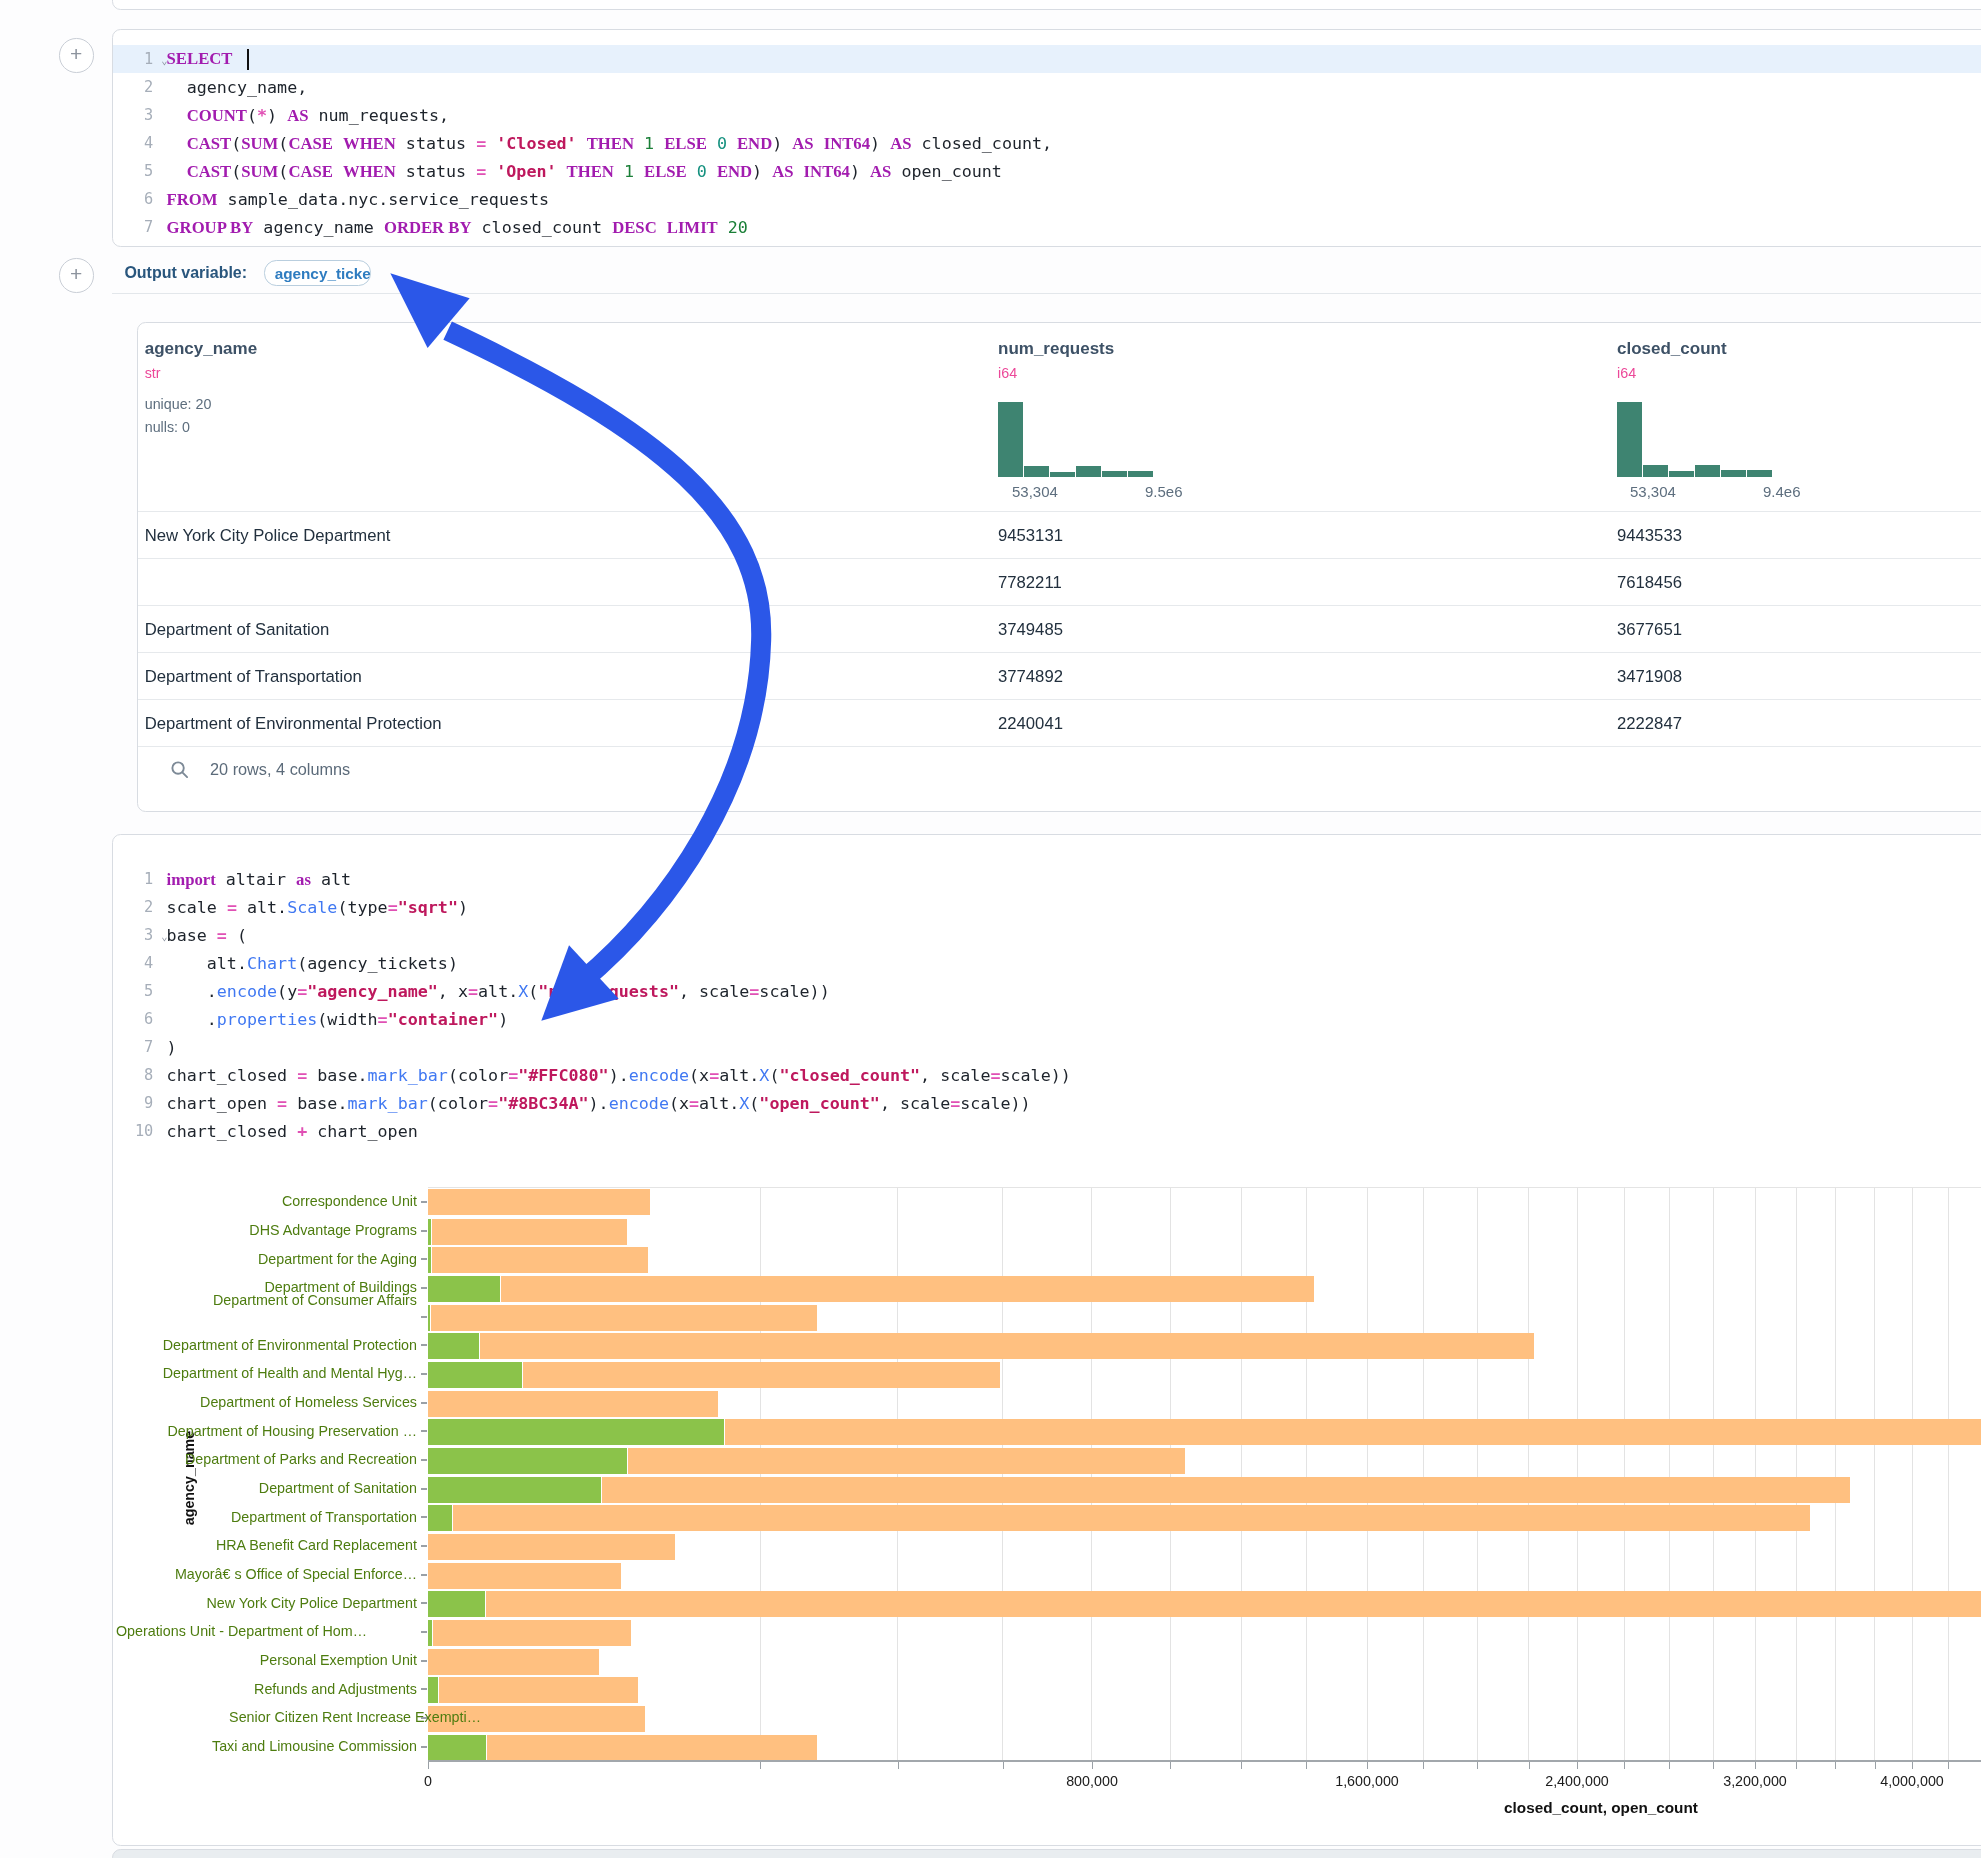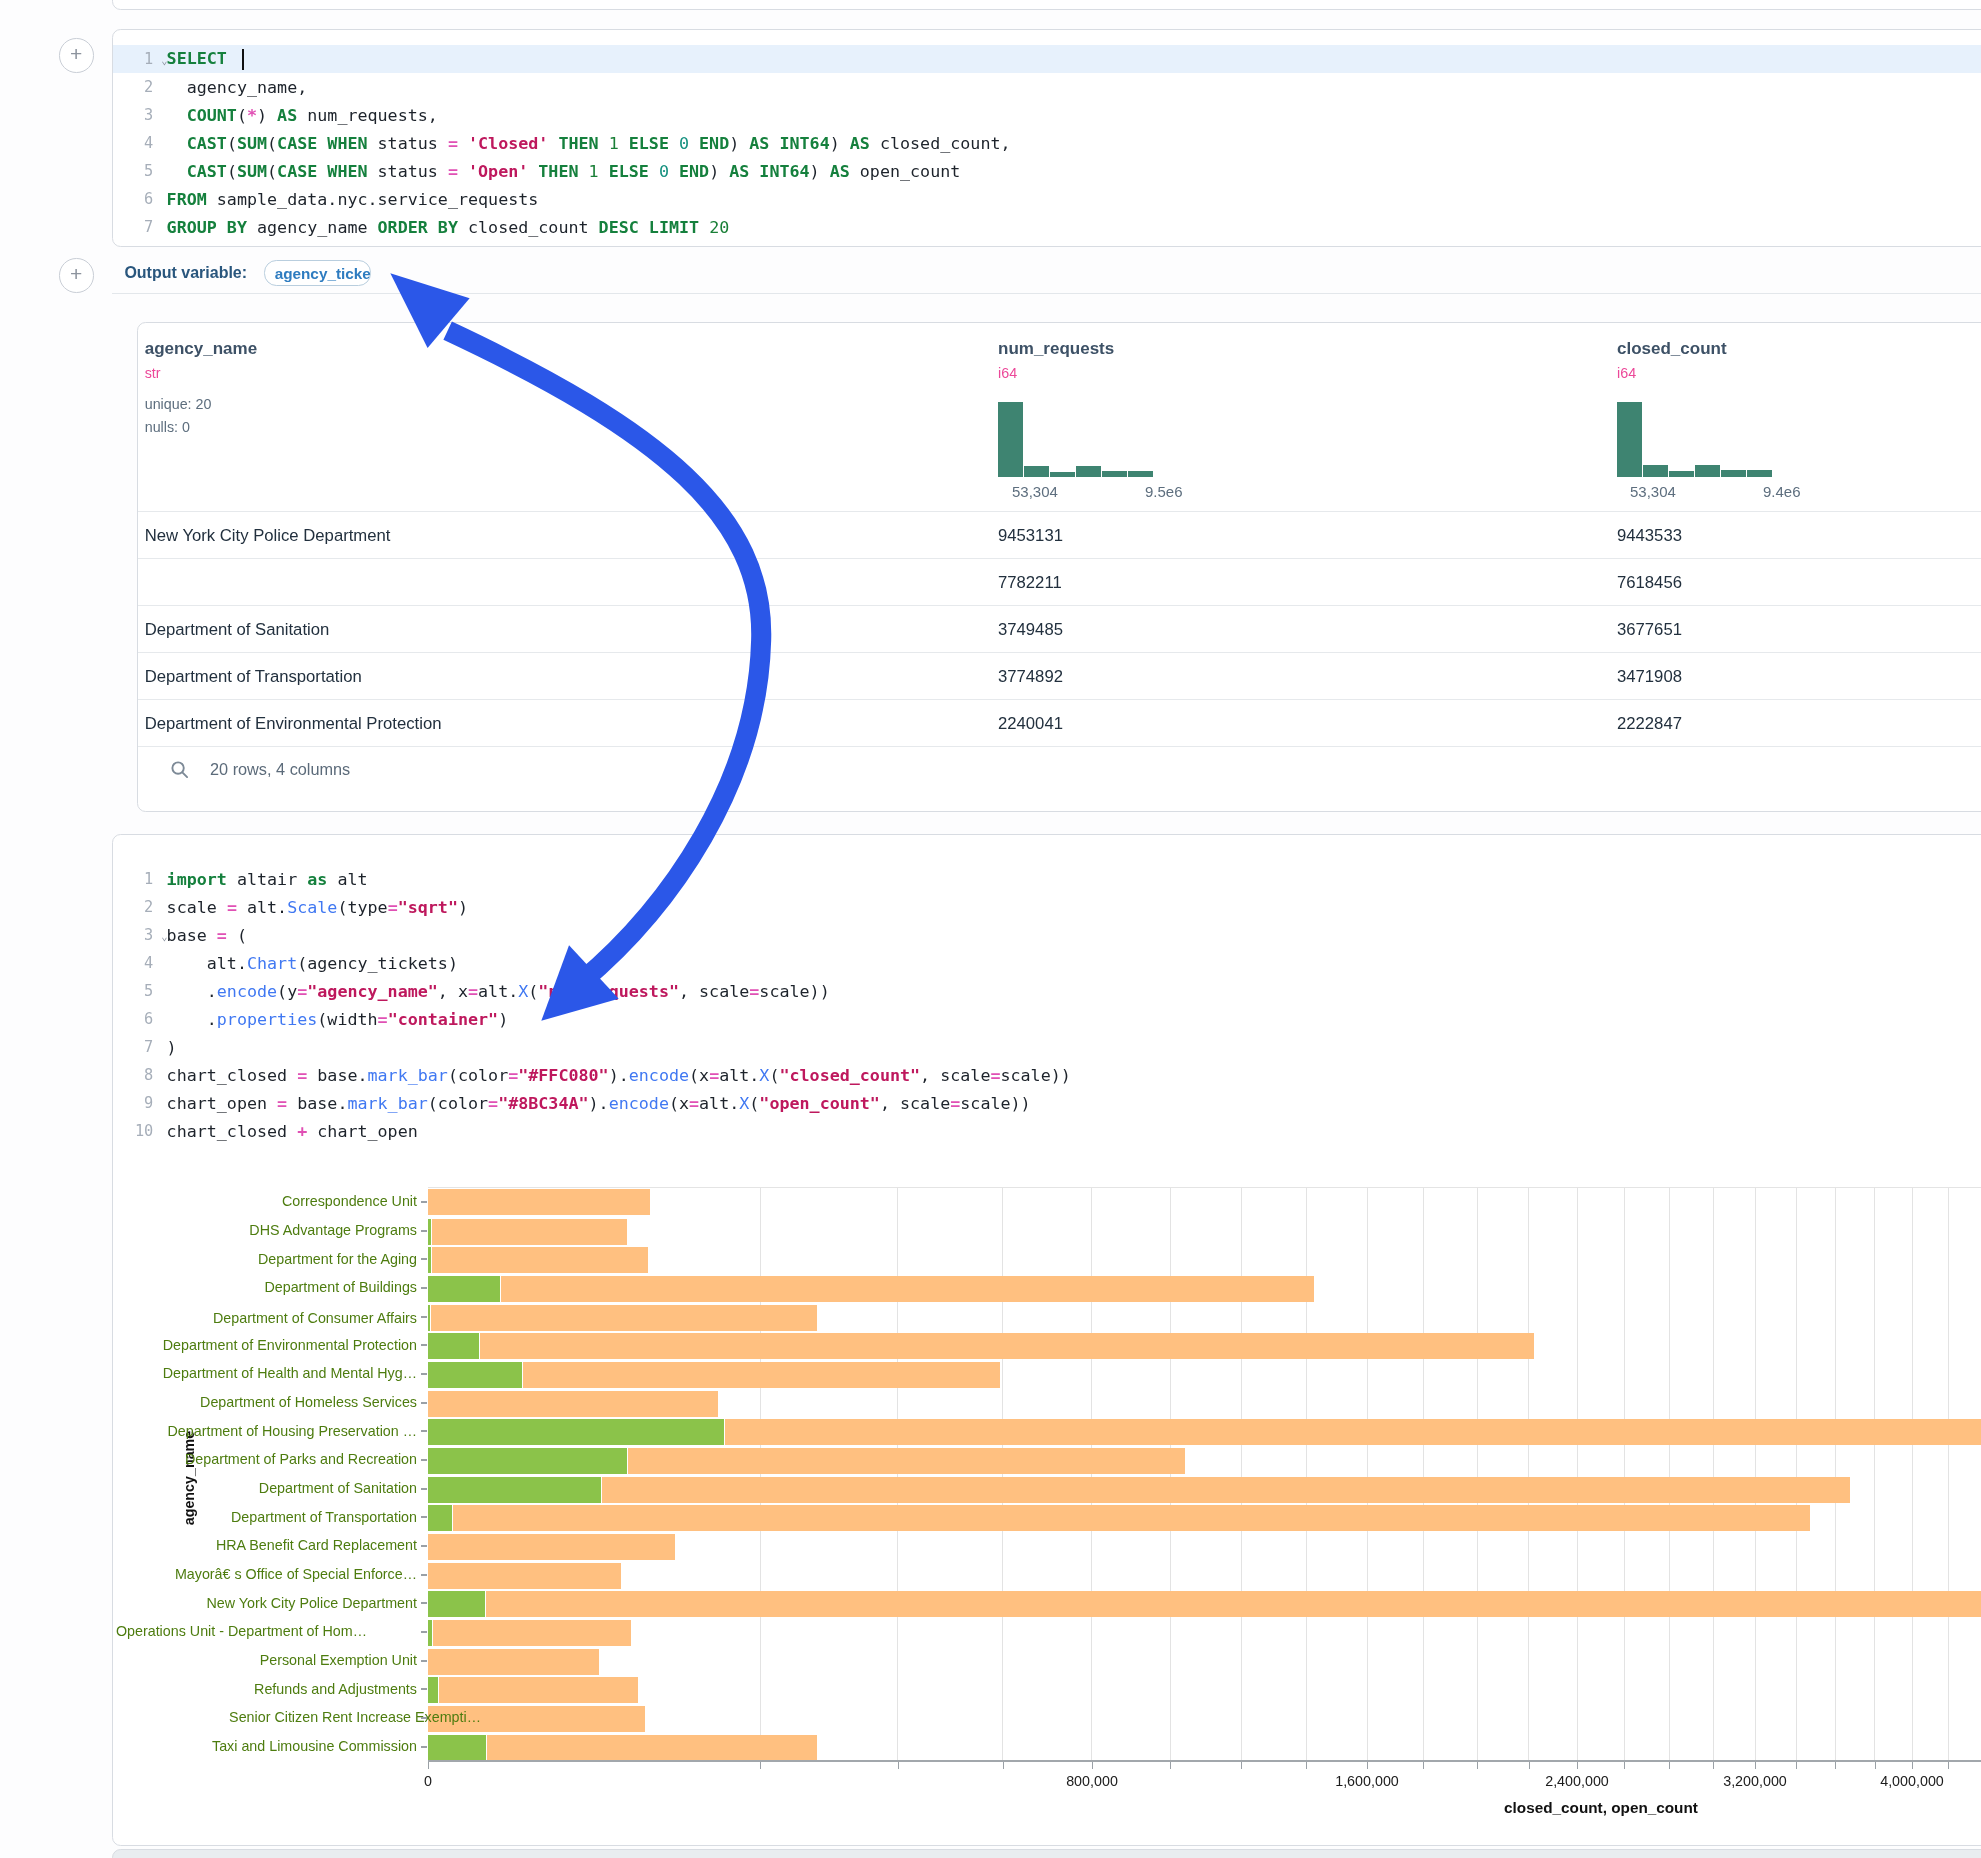--- a/index.html
+++ b/index.html
@@ -8,21 +8,21 @@
   .card{position:absolute;background:#fff;border:1.4px solid #d8dce2;border-radius:8.6px;}
   
   .code-area{position:absolute;left:0;right:0;}
   .code-line{position:relative;height:28px;display:flex;align-items:center;
              font-family:"DejaVu Sans Mono",monospace;font-size:16.7px;white-space:pre;}
   .code-line.hl{background:#e7f1fc;}
   .gutter{width:46px;flex:0 0 46px;text-align:right;padding-right:5.7px;color:#a6aeb9;
           font-size:15.3px;box-sizing:border-box;position:relative;}
   .caret{position:absolute;right:-8.6px;top:3.8px;font-size:10.5px;color:#8b93a0;}
   .code-text{padding-left:7.6px;}
-  .tok-kw{color:#15803d;font-weight:bold;}
+  .tok-kw{color:#a21caf;font-weight:bold;font-family:Liberation Serif, serif;}
   .tok-op{color:#e050b4;font-weight:bold;}
   .tok-str{color:#be185d;font-weight:bold;}
   .tok-num{color:#1a7f37;}
   .tok-num2{color:#15917f;}
   .tok-fn{color:#4078f2;}
   .tok-pl{color:#1d232b;}
   .cursor{display:inline-block;width:1.9px;height:21px;background:#111;margin-left:4.8px;vertical-align:middle;}
   
   .plus-btn{position:absolute;width:32.5px;height:32.5px;border-radius:50%;border:1.4px solid #c9ced6;
             background:#fff;color:#8d949e;font-size:21px;line-height:30px;text-align:center;cursor:pointer;}
@@ -272,21 +272,21 @@
       <div class="xlab" style="left: 1602px;">3,200,000</div>
       <div class="xlab" style="left: 1759px;">4,000,000</div>
       <div class="ycat" style="top: 15.3px; right: 1565px;">Correspondence Unit</div>
       <div class="ytick" style="top: 23px;"></div>
       <div class="ycat" style="top: 44px; right: 1565px;">DHS Advantage Programs</div>
       <div class="ytick" style="top: 52px;"></div>
       <div class="ycat" style="top: 73px; right: 1565px;">Department for the Aging</div>
       <div class="ytick" style="top: 80px;"></div>
       <div class="ycat" style="top: 101px; right: 1565px;">Department of Buildings</div>
       <div class="ytick" style="top: 109px;"></div>
-      <div class="ycat" style="top: 132px; right: 1565px;">Department of Consumer Affairs</div>
+      <div class="ycat" style="top: 114px; right: 1565px;">Department of Consumer Affairs</div>
       <div class="ytick" style="top: 138px;"></div>
       <div class="ycat" style="top: 159px; right: 1565px;">Department of Environmental Protection</div>
       <div class="ytick" style="top: 166px;"></div>
       <div class="ycat" style="top: 187px; right: 1565px;">Department of Health and Mental Hyg…</div>
       <div class="ytick" style="top: 195px;"></div>
       <div class="ycat" style="top: 216px; right: 1565px;">Department of Homeless Services</div>
       <div class="ytick" style="top: 224px;"></div>
       <div class="ycat" style="top: 245px; right: 1565px;">Department of Housing Preservation …</div>
       <div class="ytick" style="top: 252px;"></div>
       <div class="ycat" style="top: 273px; right: 1565px;">Department of Parks and Recreation</div>

